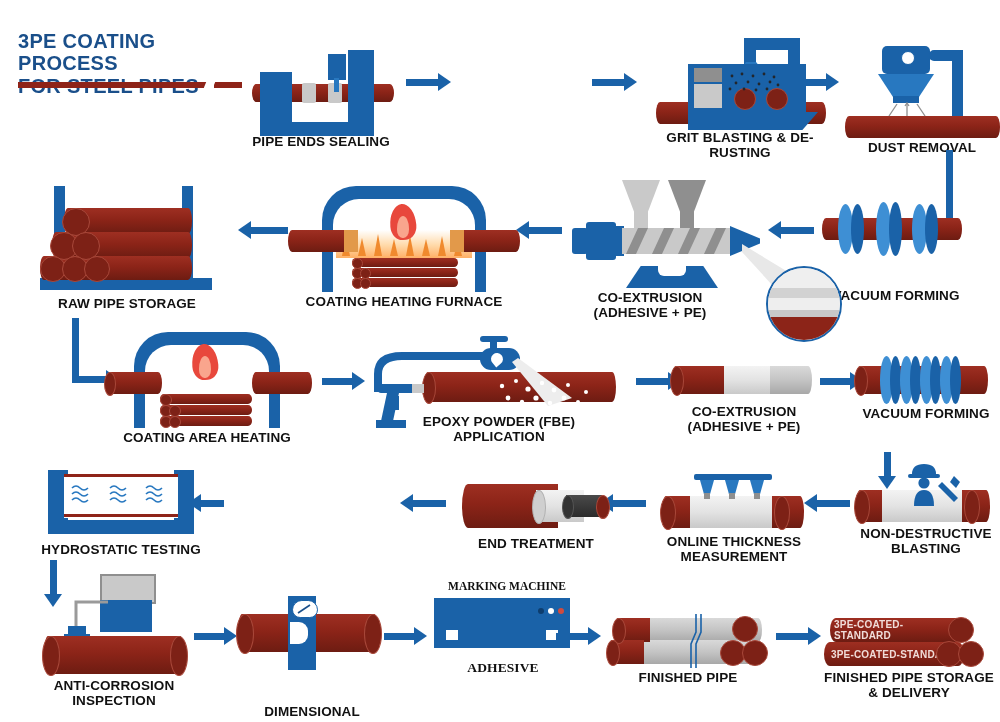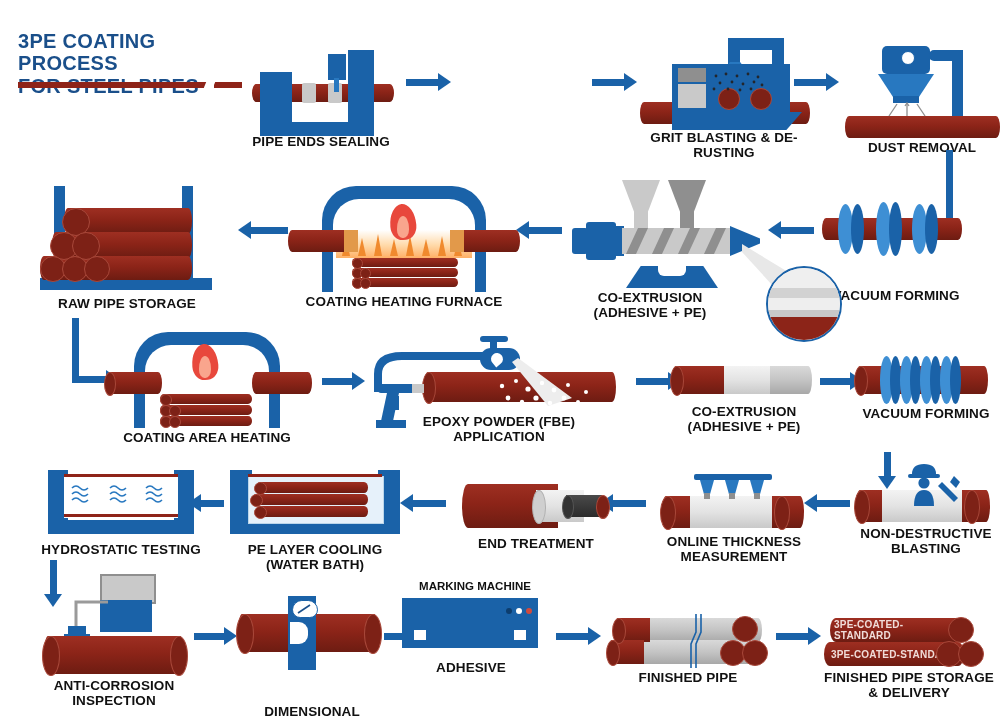--- a/index.html
+++ b/index.html
@@ -91,21 +91,21 @@
     <div class="cap" style="left:-12px;top:96px;width:162px;">PIPE ENDS SEALING</div>
   </div>
 
   <div class="arr h" style="left:406px;top:79px;width:34px;"></div>
   <div class="ahead r" style="left:438px;top:73px;"></div>
 
 
   <div class="arr h" style="left:592px;top:79px;width:34px;"></div>
   <div class="ahead r" style="left:624px;top:73px;"></div>
 
-  <div class="node" style="left:640px;top:26px;width:170px;height:104px;">
+  <div class="node" style="left:656px;top:26px;width:170px;height:104px;">
     <div class="pipe" style="left:0px;top:76px;width:170px;height:22px;"></div>
     <div class="blu" style="left:88px;top:12px;width:56px;height:12px;border-radius:6px;"></div>
     <div class="blu" style="left:132px;top:12px;width:12px;height:58px;"></div>
     <div class="blu" style="left:88px;top:12px;width:12px;height:26px;"></div>
     <div class="blu2" style="left:74px;top:36px;width:42px;height:20px;clip-path:polygon(38% 0,62% 0,100% 100%,0 100%);"></div>
     <div class="blu" style="left:68px;top:52px;width:54px;height:7px;border-radius:3px;"></div>
     <div class="blu" style="left:32px;top:38px;width:118px;height:52px;"></div>
     <div class="blu" style="left:32px;top:86px;width:130px;height:18px;clip-path:polygon(0 0,100% 0,88% 100%,0 100%);"></div>
     <div class="gry-d" style="left:38px;top:42px;width:28px;height:14px;"></div>
     <div class="gry" style="left:38px;top:58px;width:28px;height:24px;"></div>
@@ -418,35 +418,20 @@
     <div class="disc" style="left:70px;top:26px;width:12px;height:32px;border-radius:50%;background:#cfcfcf;border-color:#b0b0b0;"></div>
     <div class="pipe dark" style="left:104px;top:31px;width:36px;height:22px;border-radius:0;"></div>
     <div class="disc" style="left:100px;top:31px;width:10px;height:22px;border-radius:50%;background:#333;border-color:#555;"></div>
     <div class="disc" style="left:134px;top:31px;width:12px;height:22px;border-radius:50%;"></div>
     <div class="cap" style="left:-6px;top:72px;width:160px;">END TREATMENT</div>
   </div>
 
   <div class="arr h" style="left:412px;top:500px;width:34px;"></div>
   <div class="ahead l" style="left:400px;top:494px;"></div>
 
-  <div class="node" style="left:230px;top:470px;width:170px;height:68px;">
-    <div class="blu" style="left:0px;top:0px;width:22px;height:60px;"></div>
-    <div class="blu" style="left:148px;top:0px;width:22px;height:60px;"></div>
-    <div class="blu" style="left:0px;top:50px;width:170px;height:14px;"></div>
-    <div style="position:absolute;left:18px;top:6px;width:134px;height:46px;background:#e6f1fa;border:1px solid #bcd6ea;"></div>
-    <div style="position:absolute;left:18px;top:4px;width:134px;height:3px;background:#8e2318;"></div>
-    <div class="pipe" style="left:26px;top:12px;width:112px;height:11px;"></div>
-    <div class="pipe" style="left:22px;top:24px;width:116px;height:11px;"></div>
-    <div class="pipe" style="left:26px;top:36px;width:112px;height:11px;"></div>
-    <div class="disc" style="left:24px;top:12px;width:11px;height:11px;"></div>
-    <div class="disc" style="left:20px;top:24px;width:11px;height:11px;"></div>
-    <div class="disc" style="left:24px;top:36px;width:11px;height:11px;"></div>
-    <div class="cap" style="left:-18px;top:72px;width:206px;">PE LAYER COOLING
-(WATER BATH)</div>
-  </div>
 
   <div class="arr h" style="left:200px;top:500px;width:24px;"></div>
   <div class="ahead l" style="left:188px;top:494px;"></div>
 
   <div class="node" style="left:48px;top:470px;width:146px;height:68px;">
     <div class="blu" style="left:0px;top:0px;width:20px;height:60px;"></div>
     <div class="blu" style="left:126px;top:0px;width:20px;height:60px;"></div>
     <div class="blu" style="left:0px;top:50px;width:146px;height:14px;"></div>
     <div class="wht" style="left:16px;top:6px;width:114px;height:42px;"></div>
     <div style="position:absolute;left:16px;top:4px;width:114px;height:3px;background:#8e2318;"></div>
@@ -498,21 +483,21 @@
     <svg style="position:absolute;left:54px;top:4px;width:24px;height:16px;">
       <path d="M6 13 L18 5" stroke="#1a4f8a" stroke-width="1.6"></path>
     </svg>
     <div class="cap" style="left:-12px;top:84px;width:172px;margin-top:24px;">DIMENSIONAL
 INSPECTION</div>
   </div>
 
   <div class="arr h" style="left:384px;top:633px;width:32px;"></div>
   <div class="ahead r" style="left:414px;top:627px;"></div>
 
-  <div class="node" style="left:396px;top:582px;width:150px;height:92px;">
+  <div class="node" style="left:428px;top:582px;width:150px;height:92px;font-family:Liberation Serif, serif;">
     <div class="mm-cap" style="left:10px;top:-2px;width:138px;">MARKING MACHINE</div>
     <div class="blu" style="left:6px;top:16px;width:136px;height:50px;"></div>
     <div style="position:absolute;left:110px;top:26px;width:6px;height:6px;border-radius:50%;background:#0d3d6e;"></div>
     <div style="position:absolute;left:120px;top:26px;width:6px;height:6px;border-radius:50%;background:#ffffff;"></div>
     <div style="position:absolute;left:130px;top:26px;width:6px;height:6px;border-radius:50%;background:#d14b3e;"></div>
     <div class="wht" style="left:18px;top:48px;width:12px;height:10px;"></div>
     <div class="wht" style="left:118px;top:48px;width:12px;height:10px;"></div>
     <div class="cap" style="left:0px;top:78px;width:150px;">ADHESIVE</div>
   </div>
 

